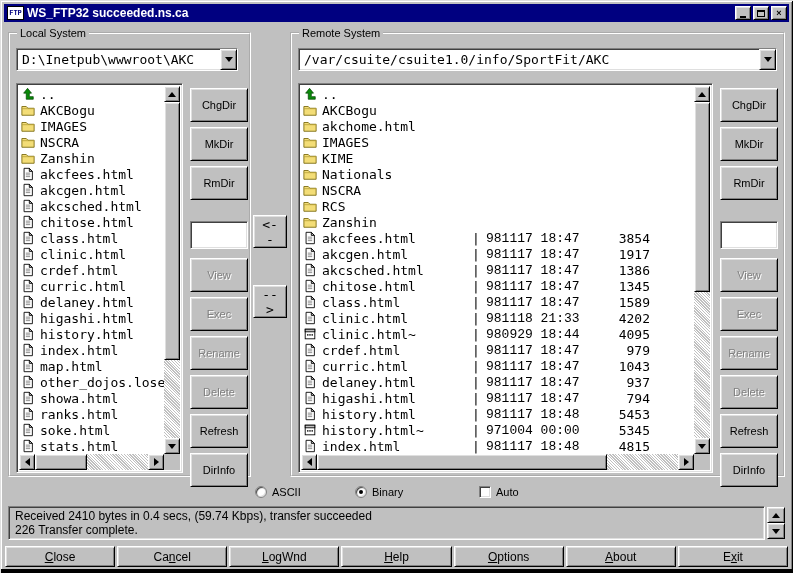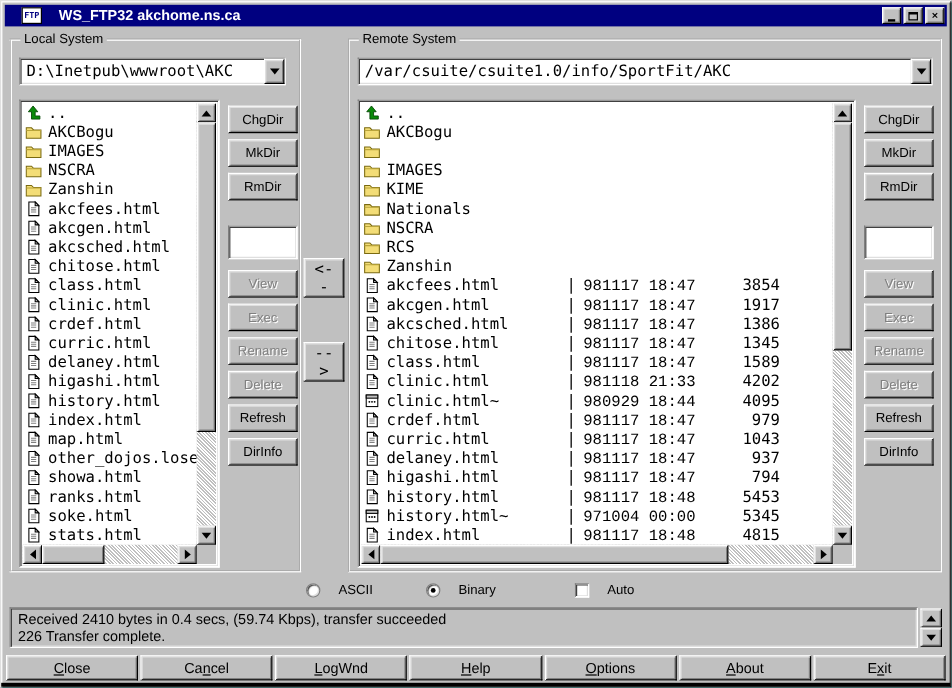--- a/index.html
+++ b/index.html
@@ -12,21 +12,21 @@
 
   
   .raised{background:#c0c0c0;border:1px solid;border-color:#fff #000 #000 #fff;
     box-shadow:inset 1px 1px 0 #dfdfdf,inset -1px -1px 0 #808080;}
   .sunken{background:#fff;border:1px solid;border-color:#808080 #fff #fff #808080;
     box-shadow:inset 1px 1px 0 #404040,inset -1px -1px 0 #dfdfdf;}
 
   
   .titlebar{position:absolute;left:4px;top:4px;right:4px;height:18px;background:#000080;
     display:flex;align-items:center;color:#fff;}
-  .app-icon{width:17px;height:14px;margin:0 14px;background:#fff;color:#000080;
+  .app-icon{width:17px;height:14px;margin:0 3px;background:#fff;color:#000080;
     font:bold 7px "DejaVu Sans Mono",monospace;display:flex;align-items:center;justify-content:center;
     border:1px solid #000;}
   .title-text{font-size:12px;font-weight:bold;letter-spacing:0;}
   .tb-btns{margin-left:auto;display:flex;gap:2px;padding-right:2px;}
   .tb-btn{width:16px;height:14px;display:flex;align-items:center;justify-content:center;
     font:bold 9px "Liberation Sans",sans-serif;color:#000;}
   .glyph-min{width:6px;height:2px;background:#000;margin-top:7px;}
   .glyph-max{width:8px;height:7px;border:1px solid #000;border-top:2px solid #000;}
 
   
@@ -62,31 +62,31 @@
   .sb-btn{position:absolute;width:16px;height:16px;display:flex;align-items:center;justify-content:center;}
   .thumb{position:absolute;}
   .t-up{width:0;height:0;border-left:4px solid transparent;border-right:4px solid transparent;border-bottom:5px solid #000;}
   .t-down{width:0;height:0;border-left:4px solid transparent;border-right:4px solid transparent;border-top:5px solid #000;}
   .t-left{width:0;height:0;border-top:4px solid transparent;border-bottom:4px solid transparent;border-right:5px solid #000;}
   .t-right{width:0;height:0;border-top:4px solid transparent;border-bottom:4px solid transparent;border-left:5px solid #000;}
 
   
   .btn-col{position:absolute;width:58px;}
   .btn{display:flex;align-items:center;justify-content:center;font-size:11px;color:#000;cursor:default;}
-  .col-btn{width:58px;height:23px;margin-bottom:5px;}
+  .col-btn{width:58px;height:34px;margin-bottom:5px;}
   .btn.disabled{color:#808080;text-shadow:1px 1px 0 #fff;}
   .sel-box{width:58px;height:28px;margin:16px 0 9px 0;}
 
   
   .xfer-btn{position:absolute;left:253px;width:34px;height:33px;
     font:13px "DejaVu Sans Mono",monospace;}
 
   
   .mode-row{position:absolute;left:0;top:486px;width:100%;height:16px;font-size:11px;}
-  .mode-item{position:absolute;display:flex;align-items:center;gap:15px;text-align:right;}
+  .mode-item{position:absolute;display:flex;align-items:center;gap:5px;text-align:right;}
   .radio{width:12px;height:12px;border-radius:50%;background:#fff;border:1px solid #808080;
     box-shadow:inset 1px 1px 1px #404040,inset -1px -1px 0 #dfdfdf;position:relative;}
   .radio.checked::after{content:"";position:absolute;left:3px;top:3px;width:4px;height:4px;
     border-radius:50%;background:#000;}
   .checkbox{width:12px;height:12px;background:#fff;border:1px solid;border-color:#808080 #fff #fff #808080;
     box-shadow:inset 1px 1px 0 #404040,inset -1px -1px 0 #dfdfdf;}
 
   
   .statusbox{position:absolute;left:8px;top:506px;width:757px;height:34px;background:#c0c0c0;
     border:1px solid;border-color:#808080 #fff #fff #808080;
@@ -99,21 +99,21 @@
   .bottom-btn{flex:1;margin:0 1px;font-size:12px;}
   .bottom-btn u{text-decoration:underline;}
 </style>
 </head>
 <body>
 
 <div class="window">
 
   <div class="titlebar">
     <span class="app-icon">FTP</span>
-    <span class="title-text">WS_FTP32 akchome.ns.ca</span>
+    <span class="title-text">WS_FTP32 succeeded.ns.ca</span>
     <span class="tb-btns">
       <span class="tb-btn raised">
           <span class="glyph-min"></span>
         </span>
       <span class="tb-btn raised">
           <span class="glyph-max"></span>
         </span>
       <span class="tb-btn raised">×</span>
     </span>
   </div>
@@ -278,21 +278,21 @@
         <div class="row"><span class="icon"><svg viewBox="0 0 16 16">
               <path d="M3 7 L7.5 1.5 L12 7 L9.5 7 L9.5 11 L14 11 L14 14 L6 14 L6 7 Z" fill="#0a8a0a" stroke="#014401" stroke-width="0.8"></path>
             </svg></span><span class="fname r-name">..</span></div>
         <div class="row"><span class="icon"><svg viewBox="0 0 16 16">
               <path d="M1 4 h5 l2 2 h7 v8 h-14 z" fill="#f3dd77" stroke="#7a6a10" stroke-width="1"></path>
               <path d="M1 6.5 h14" stroke="#b9a43a" stroke-width="1"></path>
             </svg></span><span class="fname r-name">AKCBogu</span></div>
         <div class="row"><span class="icon"><svg viewBox="0 0 16 16">
               <path d="M1 4 h5 l2 2 h7 v8 h-14 z" fill="#f3dd77" stroke="#7a6a10" stroke-width="1"></path>
               <path d="M1 6.5 h14" stroke="#b9a43a" stroke-width="1"></path>
-            </svg></span></div>
+            </svg></span><span class="fname r-name">akchome.html</span></div>
         <div class="row"><span class="icon"><svg viewBox="0 0 16 16">
               <path d="M1 4 h5 l2 2 h7 v8 h-14 z" fill="#f3dd77" stroke="#7a6a10" stroke-width="1"></path>
               <path d="M1 6.5 h14" stroke="#b9a43a" stroke-width="1"></path>
             </svg></span><span class="fname r-name">IMAGES</span></div>
         <div class="row"><span class="icon"><svg viewBox="0 0 16 16">
               <path d="M1 4 h5 l2 2 h7 v8 h-14 z" fill="#f3dd77" stroke="#7a6a10" stroke-width="1"></path>
               <path d="M1 6.5 h14" stroke="#b9a43a" stroke-width="1"></path>
             </svg></span><span class="fname r-name">KIME</span></div>
         <div class="row"><span class="icon"><svg viewBox="0 0 16 16">
               <path d="M1 4 h5 l2 2 h7 v8 h-14 z" fill="#f3dd77" stroke="#7a6a10" stroke-width="1"></path>

